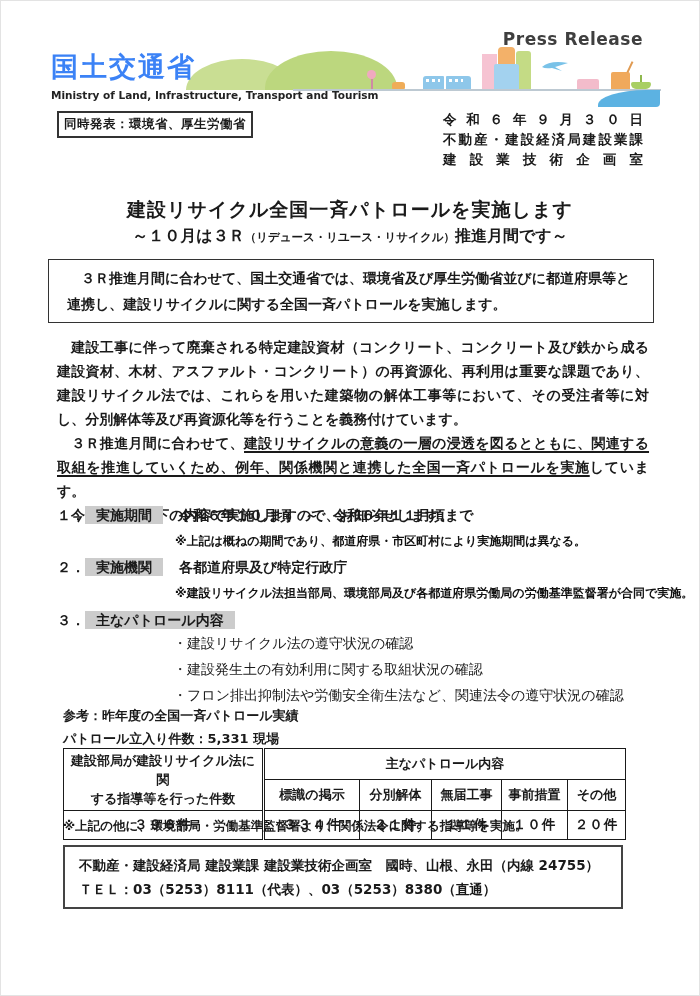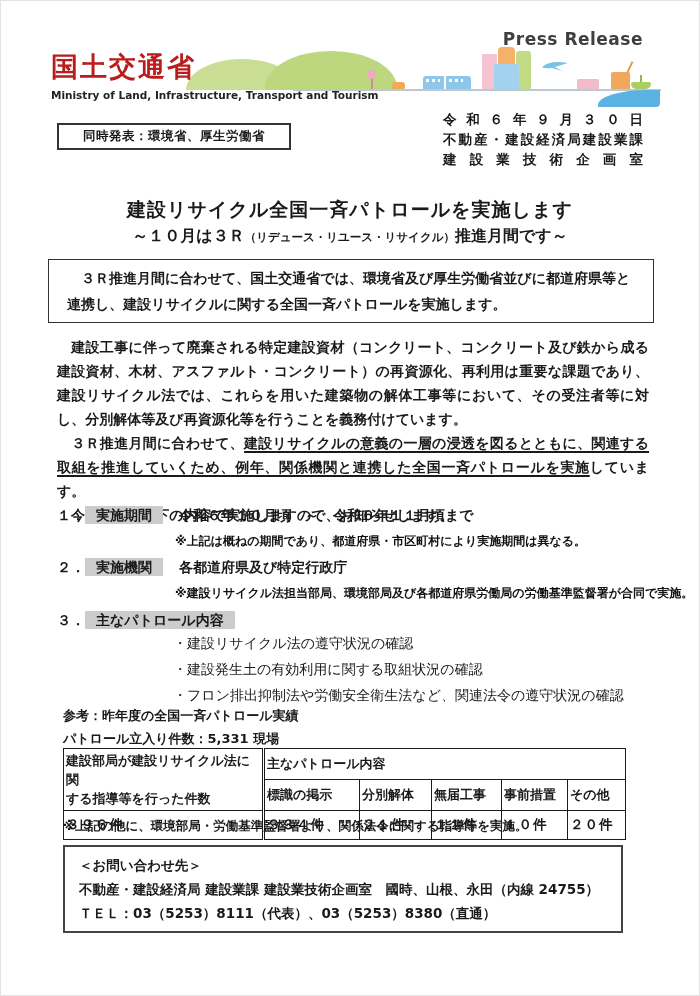--- a/index.html
+++ b/index.html
@@ -6,25 +6,25 @@
   .page{
     position:relative;width:700px;height:996px;background:#ffffff;
     margin:0 auto;border:1px solid #e3e3e3;box-sizing:border-box;
     font-family:"DejaVu Sans","Liberation Sans",sans-serif;color:#1a1a1a;
     overflow:hidden;
   }
   .abs{position:absolute;}
 
   
   .press-release{top:28px;right:56px;font-size:17px;color:#3f3f3f;letter-spacing:.5px;font-weight:600;}
-  .logo-ja{left:50px;top:48px;font-size:27px;font-weight:bold;letter-spacing:2px;color:#b91c1c;}
+  .logo-ja{left:50px;top:48px;font-size:27px;font-weight:bold;letter-spacing:2px;color:#3b82f6;}
   .logo-en{left:50px;top:88px;font-size:10.5px;color:#222;font-weight:600;}
   .simul-box{
-    left:56px;top:110px;border:2px solid #333;padding:3px 24px;
-    font-size:12.5px;font-weight:bold;letter-spacing:.5px;background:#fff;margin-top:12px;
+    left:56px;top:110px;border:2px solid #333;padding:3px 5px;
+    font-size:12.5px;font-weight:bold;letter-spacing:.5px;background:#fff;
   }
   .header-right{right:56px;top:108px;width:200px;text-align:justify;}
   .header-right div{
     font-size:13.5px;font-weight:bold;line-height:20px;
     text-align:justify;text-align-last:justify;
   }
 
   
   .art{left:180px;top:40px;width:480px;height:68px;}
   .art > *{position:absolute;}
@@ -76,21 +76,21 @@
   .sec .val{margin-left:16px;}
   .sec-note{font-size:12px;font-weight:600;color:#111;}
   .bullet{font-size:14px;font-weight:400;}
 
   
   .ref-line{left:62px;font-size:13px;font-weight:600;}
   table.patrol{
     position:absolute;left:62px;top:747px;border-collapse:collapse;table-layout:fixed;
     font-size:13px;font-weight:600;
   }
-  table.patrol td{border:1.5px solid #1a1a1a;text-align:left;padding:2px 2px;}
+  table.patrol td{border:1.5px solid #1a1a1a;text-align:center;padding:2px 2px;}
   table.patrol .sep{border-right:3px double #1a1a1a;}
   table.patrol .lh{line-height:19px;}
   table.patrol .valcell{font-size:13.5px;letter-spacing:1px;height:24px;}
   .table-note{left:62px;top:817px;font-size:12.5px;font-weight:600;}
 
   
   .contact-box{
     left:62px;top:844px;width:560px;box-sizing:border-box;border:2px solid #444;
     padding:6px 14px;font-size:13.5px;font-weight:600;line-height:24px;background:#fff;
   }
@@ -201,18 +201,17 @@
       <td class="valcell">１１件</td>
       <td class="valcell">１０件</td>
       <td class="valcell">２０件</td>
     </tr>
   </tbody>
     </table>
 
   <div class="abs table-note">※上記の他に、環境部局・労働基準監督署より、関係法令に関する指導等を実施。</div>
 
   <div class="abs contact-box">
-    <div>＜お問い合わせ先＞</div>
     <div>不動産・建設経済局 建設業課 建設業技術企画室　國時、山根、永田（内線 24755）</div>
     <div>ＴＥＬ：03（5253）8111（代表）、03（5253）8380（直通）</div>
   </div>
 
 </div>
 
 </body></html>

